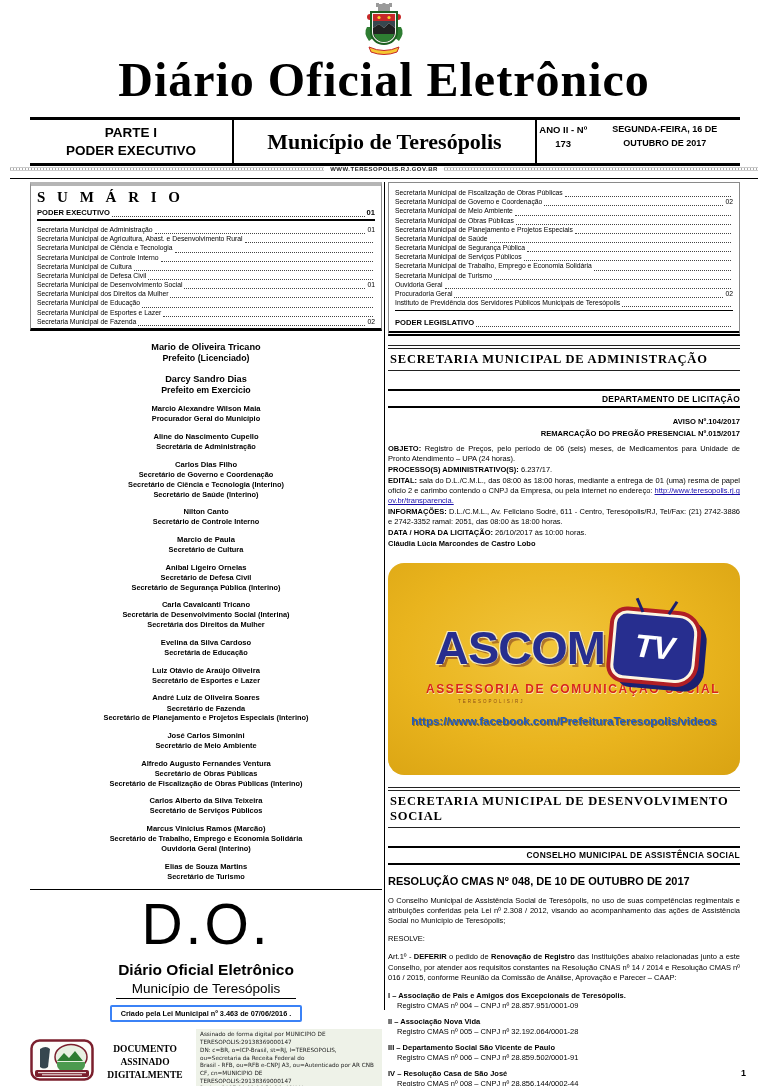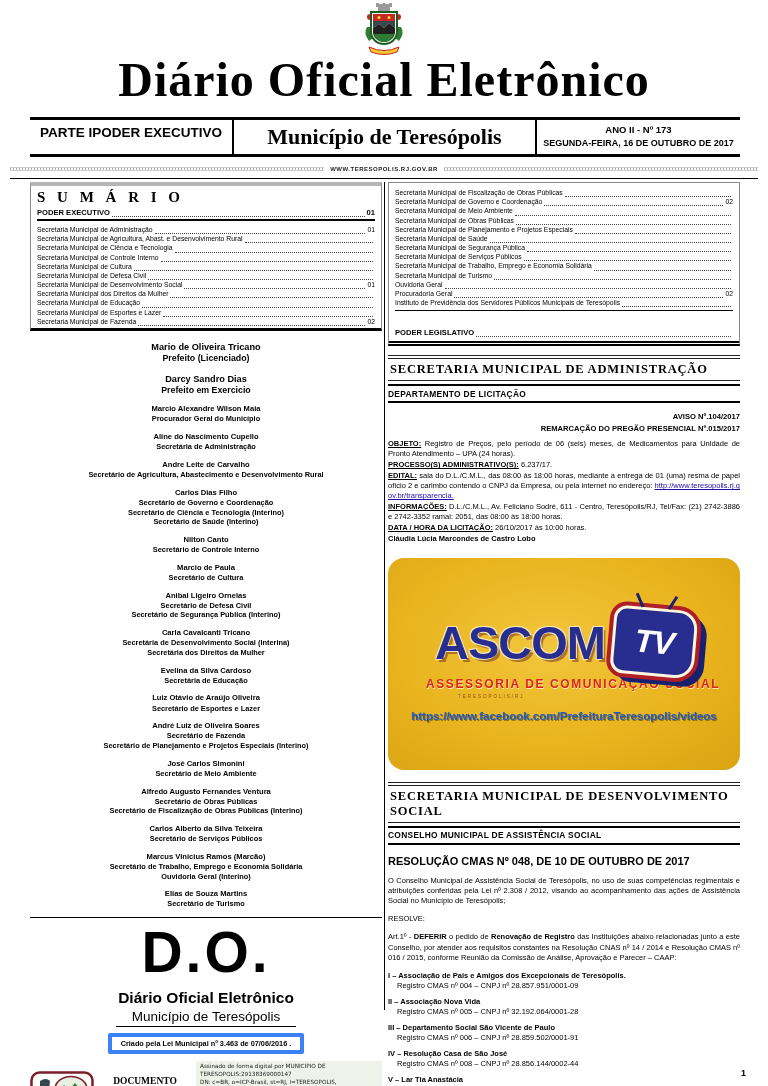--- a/index.html
+++ b/index.html
@@ -6,26 +6,26 @@
   html,body{background:#e9e9e9}
   .page{position:relative;width:768px;height:1086px;margin:0 auto;background:#fff;
         font-family:"Liberation Sans",sans-serif;color:#000;overflow:hidden}
 
   
   .coat{position:absolute;top:3px;left:50%;transform:translateX(-50%)}
   .masthead-title{position:absolute;top:54px;left:0;right:0;text-align:center;
         font-family:"Liberation Serif",serif;font-weight:900;font-size:48px;letter-spacing:1px;line-height:1.1}
   .header-band{position:absolute;top:117px;left:30px;width:710px;display:flex;
         border-top:3px solid #000;border-bottom:3px solid #000}
-  .hb-left{width:202px;display:flex;justify-content:center;text-align:center;
+  .hb-left{width:202px;display:flex;flex-direction:column;justify-content:center;text-align:center;
         font-size:13.5px;font-weight:bold;line-height:1.3;padding:4px 0}
   .hb-center{flex:1;display:flex;align-items:center;justify-content:center;text-align:center;
         border-left:2px solid #000;border-right:2px solid #000;
         font-family:"Liberation Serif",serif;font-weight:900;font-size:22px}
-  .hb-right{width:203px;display:flex;flex-direction:column;justify-content:center;text-align:center;
+  .hb-right{width:203px;display:flex;flex-direction:row;justify-content:center;text-align:center;
         font-weight:bold;line-height:1.5;padding:3px 0}
   .hb-right .ed{font-size:9.5px}
   .hb-right .dt{font-size:9px}
   .web-band{position:absolute;top:164px;left:10px;width:748px;display:flex;align-items:center;height:10px}
   .squiggle{flex:1;height:4px;background:repeating-linear-gradient(90deg,#aaa 0 1px,transparent 1px 3px);
         border-top:1px solid #ccc;border-bottom:1px solid #ccc}
   .web-label{font-size:6px;font-weight:bold;letter-spacing:.5px;padding:0 6px;color:#222}
   .web-underline{position:absolute;top:178px;left:10px;width:748px;border-top:1px solid #000}
 
   
@@ -37,39 +37,39 @@
   .sum-box{border:1px solid #8a8a8a;border-top:4px solid #b5b5b5;border-bottom:3px solid #000;padding:3px 6px 2px}
   .sum-title{font-family:"Liberation Serif",serif;font-size:15px;letter-spacing:4px;font-weight:600}
   .toc-exec{display:flex;align-items:flex-end;font-size:7.6px;font-weight:bold;margin:2px 0 2px;
         padding-bottom:2px;border-bottom:2px solid #000}
   .toc-list{padding-top:2px}
   .toc-item{display:flex;align-items:flex-end;font-size:6.8px;line-height:1.35}
   .toc-dots{flex:1;margin:0 2px;border-bottom:1px dotted #444;height:5.2px}
   .toc-page{white-space:nowrap}
   .sum-box-right{border:1px solid #8a8a8a;border-bottom:5px double #000;padding:3px 6px 2px}
   .toc-leg{display:flex;align-items:flex-end;font-size:7.6px;font-weight:bold;margin-top:3px;
-        padding:17px 0 2px;border-top:1.5px solid #000}
+        padding:7px 0 2px;border-top:1.5px solid #000}
 
   
   .officials{margin-top:10px;text-align:center}
   .official{margin-bottom:8px}
   .official .off-name{font-weight:bold;font-size:7.6px;line-height:1.32}
   .official .off-roles{font-size:7.4px;line-height:1.32;white-space:pre-line;font-weight:600}
   .official.big .off-name{font-size:9.2px}
   .official.big .off-roles{font-size:8.8px;font-weight:bold}
 
   
   .section-head{font-family:"Liberation Serif",serif;font-size:12.5px;letter-spacing:.8px;font-weight:600;
         border-top:4px double #222;border-bottom:1.5px solid #222;padding:3px 2px 3px;margin-top:9px}
-  .dept-bar{border-top:2px solid #000;border-bottom:2px solid #000;margin-top:3px;text-align:left;
+  .dept-bar{border-top:2px solid #000;border-bottom:2px solid #000;margin-top:18px;text-align:right;
         font-weight:bold;font-size:8.4px;padding:2.5px 0;letter-spacing:.3px}
   .notice-title{text-align:right;font-weight:bold;font-size:7.6px;line-height:1.5;margin:8px 0 5px}
   .para{font-size:7.5px;line-height:1.34;text-align:justify;margin-bottom:1px}
   .b{font-weight:bold}
-  .u{text-decoration:underline}
+  .u{}
   .link{color:#1a0dab;text-decoration:underline;word-break:break-all;cursor:pointer}
   .signer{font-size:7.5px;font-weight:bold;line-height:1.35;margin-top:1px}
 
   
   .banner{margin:13px 0 12px;height:212px;border-radius:16px;position:relative;overflow:hidden;
         background:radial-gradient(ellipse at 46% 42%,#f2c63d 0%,#e9b41e 55%,#d9a312 100%);
         display:flex;flex-direction:column;align-items:center;justify-content:center}
   .brand-row{display:flex;align-items:center;margin-top:6px}
   .ascom{font-size:47px;font-weight:900;letter-spacing:-1px;color:#272e8f;line-height:1;
         text-shadow:-1px -1px 0 #f6e9b5,1px -1px 0 #f6e9b5,-1px 1px 0 #f6e9b5,2.5px 2.5px 0 rgba(110,40,30,.5)}
@@ -90,24 +90,24 @@
 
   
   .res-title{font-weight:bold;font-size:11px;margin:10px 0 9px}
   .res-para{font-size:7.5px;line-height:1.36;text-align:justify;margin-bottom:8px}
   .inst{margin-bottom:6.5px;font-size:7.5px;line-height:1.3}
   .inst-title{font-weight:bold}
   .inst-reg{padding-left:9px}
 
   
   .footer-left{margin-top:4px;border-top:1px solid #000;padding-top:6px;text-align:center}
-  .do-logo{font-size:57px;font-weight:700;letter-spacing:3px;line-height:1}
+  .do-logo{font-size:57px;font-weight:400;letter-spacing:3px;line-height:1}
   .foot-l1{font-size:15.5px;font-weight:bold;margin-top:8px}
   .foot-l2{font-size:13.5px;display:inline-block;border-bottom:1.5px solid #000;padding:0 16px 2px;margin-top:1px}
-  .created-box{display:inline-block;border:4px solid #3b82f6;border-radius:2px;font-size:7.3px;font-weight:bold;
+  .created-box{display:inline-block;border:2px solid #3b82f6;border-radius:2px;font-size:7.3px;font-weight:bold;
         padding:2px 9px;margin-top:6px}
   .sig-row{display:flex;align-items:center;text-align:left;margin-top:7px;gap:5px}
   .signed-label{font-family:"Liberation Serif",serif;font-weight:900;font-size:9.5px;line-height:1.35;
         white-space:pre-line;text-align:center;width:92px;flex:none}
   .sig-text{flex:1;font-size:5.7px;line-height:1.35;color:#222;background:#eef2e8;padding:2px 4px;
         white-space:pre-line;font-family:"DejaVu Sans",sans-serif}
   .page-num{position:absolute;right:22px;bottom:8px;font-size:9px;font-weight:bold}
 </style>
 </head>
 <body>
@@ -255,24 +255,20 @@
           <div class="official">
             <div class="off-name">Marcio Alexandre Wilson Maia</div>
             <div class="off-roles">Procurador Geral do Município</div>
           </div>
 
           <div class="official">
             <div class="off-name">Aline do Nascimento Cupello</div>
             <div class="off-roles">Secretária de Administração</div>
           </div>
 
-          <div class="official">
-            <div class="off-name">Andre Leite de Carvalho</div>
-            <div class="off-roles">Secretário de Agricultura, Abastecimento e Desenvolvimento Rural</div>
-          </div>
 
           <div class="official">
             <div class="off-name">Carlos Dias Filho</div>
             <div class="off-roles">Secretário de Governo e Coordenação
 Secretário de Ciência e Tecnologia (Interino)
 Secretário de Saúde (Interino)</div>
           </div>
 
           <div class="official">
             <div class="off-name">Nilton Canto</div>

